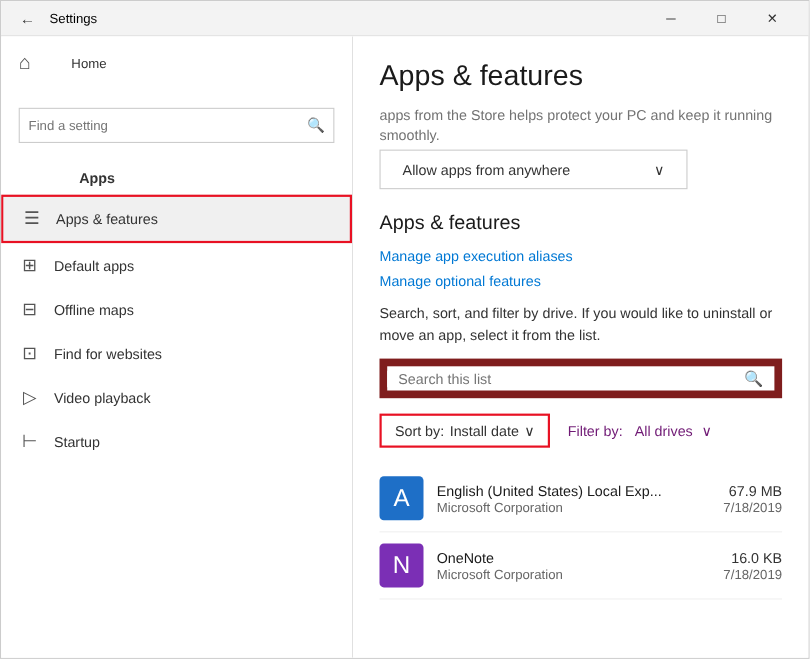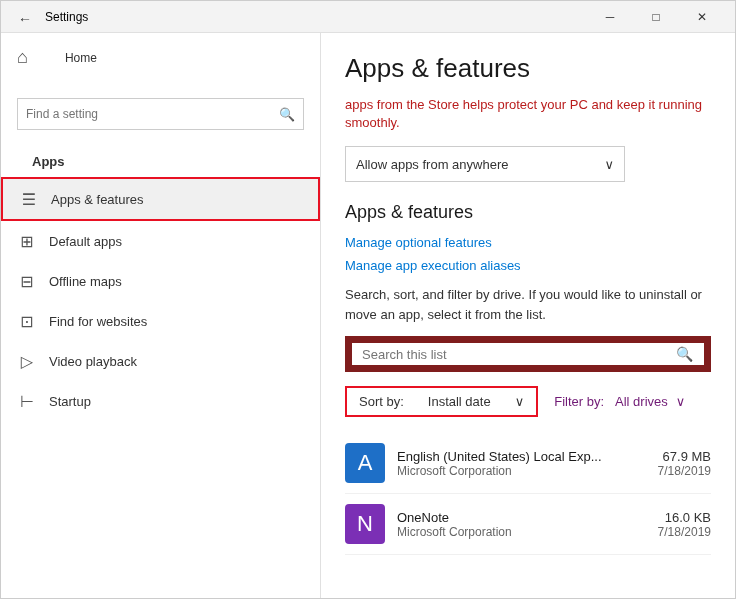--- a/index.html
+++ b/index.html
@@ -99,20 +99,21 @@
       top: 50%;
       transform: translateY(-50%);
       color: #666;
       font-size: 13px;
     }
     .sidebar-section-label {
       font-size: 13px;
       font-weight: 600;
       color: #333;
       padding: 0 16px 8px 31px;
+      margin-left: 40px;
     }
     .sidebar-item {
       display: flex;
       align-items: center;
       padding: 10px 16px;
       cursor: pointer;
       gap: 12px;
       position: relative;
     }
     .sidebar-item.active {
@@ -151,36 +152,36 @@
       background: #fff;
     }
     .main-title {
       font-size: 26px;
       font-weight: 300;
       color: #1a1a1a;
       margin-bottom: 12px;
     }
     .main-subtitle {
       font-size: 13px;
-      color: #b91c1c;
-      margin-bottom: 14px;
+      color: #737373;
+      margin-bottom: 4px;
       line-height: 1.4;
     }
     .dropdown-container {
       margin-bottom: 20px;
     }
     .dropdown-btn {
       display: flex;
       align-items: center;
       justify-content: space-between;
       width: 280px;
       height: 36px;
       border: 1px solid #ccc;
       background: #fff;
-      padding: 0 10px;
+      padding: 0 20px;
       font-size: 13px;
       color: #333;
       cursor: pointer;
     }
     .section-title {
       font-size: 18px;
       font-weight: 300;
       color: #1a1a1a;
       margin-bottom: 12px;
     }
@@ -222,21 +223,21 @@
     }
     .filter-row {
       display: flex;
       align-items: center;
       gap: 16px;
       margin-bottom: 16px;
     }
     .sort-btn {
       display: flex;
       align-items: center;
-      gap: 20px;
+      gap: 1px;
       border: 2px solid #e81123;
       padding: 6px 12px;
       font-size: 13px;
       color: #333;
       cursor: pointer;
       background: #fff;
     }
     .filter-btn {
       display: flex;
       align-items: center;
@@ -357,22 +358,22 @@
 
       <div class="dropdown-container">
         <button class="dropdown-btn">
           <span>Allow apps from anywhere</span>
           <span>∨</span>
         </button>
       </div>
 
       <h2 class="section-title">Apps &amp; features</h2>
 
+      <a class="link-blue">Manage app execution aliases</a>
       <a class="link-blue">Manage optional features</a>
-      <a class="link-blue">Manage app execution aliases</a>
 
       <p class="description-text">Search, sort, and filter by drive. If you would like to uninstall or move an app, select it from the list.</p>
 
       <div class="search-bar">
         <input type="text" style="flex: 1 1 0%; border: none; outline: none; padding: 0px 10px; font-size: 13px; color: rgb(102, 102, 102);" placeholder="Search this list">
         <span class="search-bar-icon">🔍</span>
       </div>
 
       <div class="filter-row">
         <button class="sort-btn">

